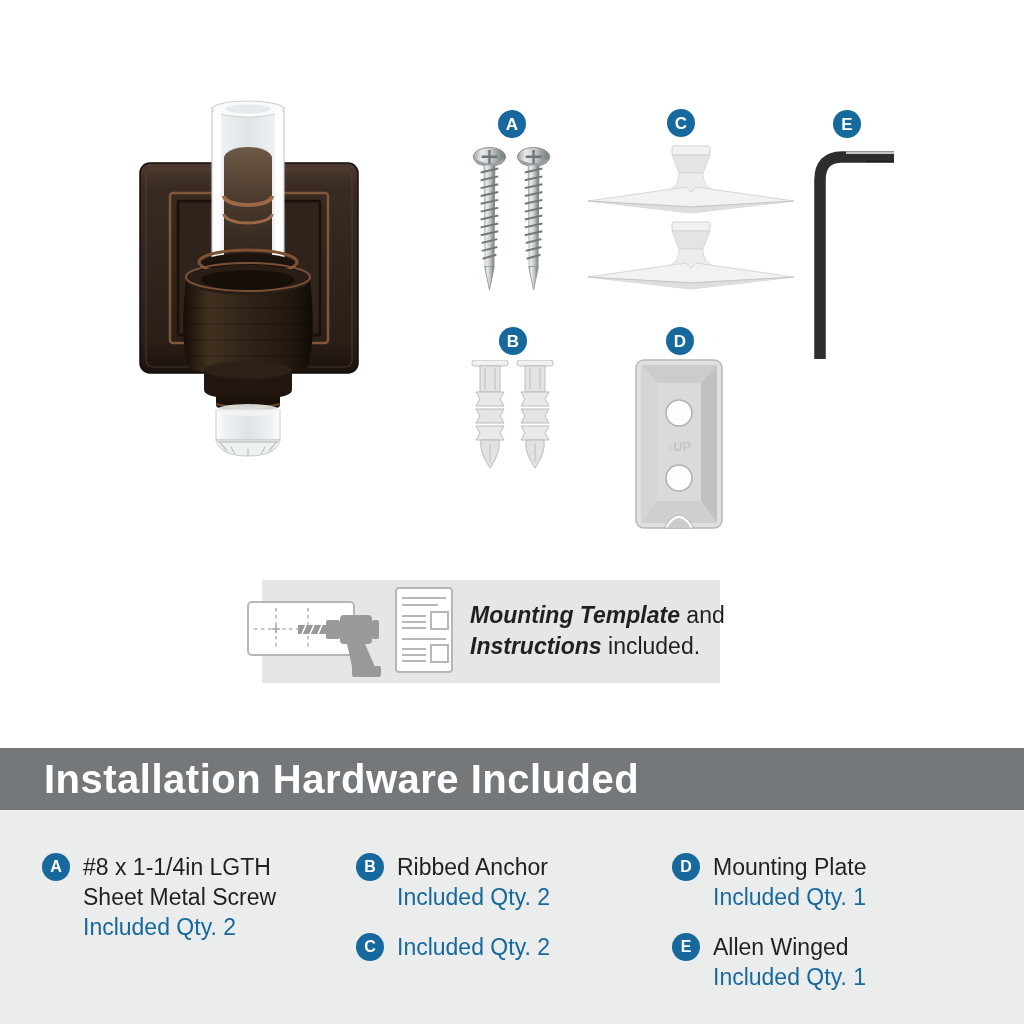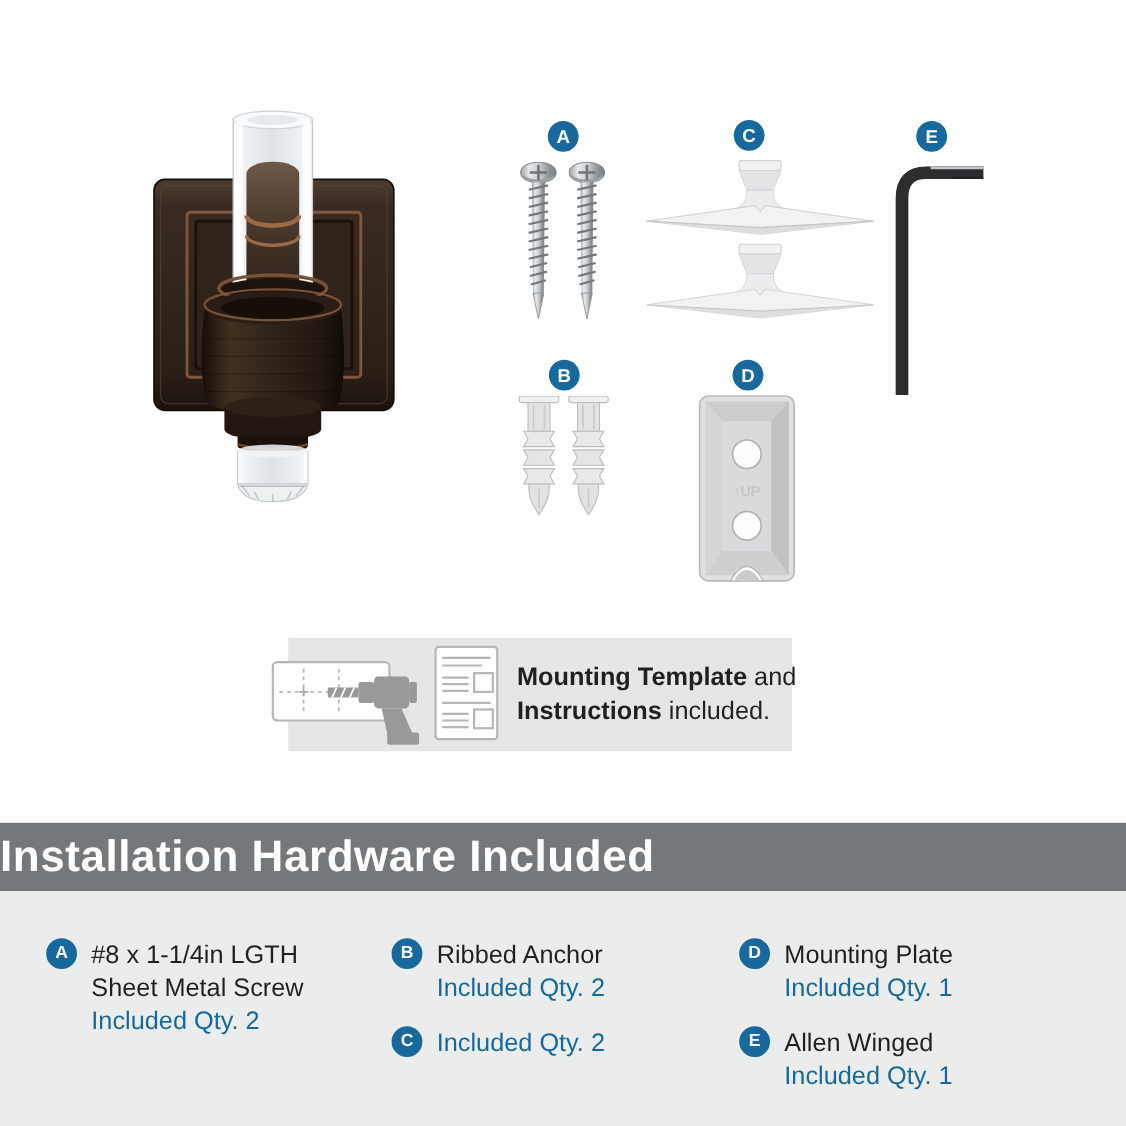--- a/index.html
+++ b/index.html
@@ -21,25 +21,25 @@
   .b-b{left:499px;top:327px;} .b-d{left:666px;top:327px;}
 
   .hwicon{position:absolute;}
   .product{position:absolute;left:130px;top:98px;width:240px;height:370px;}
 
   
   .tplbox{position:absolute;left:262px;top:580px;width:458px;height:103px;background:var(--panel);}
   .tpl-drill{position:absolute;left:246px;top:592px;width:138px;height:86px;}
   .tpl-doc{position:absolute;left:394px;top:586px;width:60px;height:88px;}
   .tpl-text{position:absolute;left:470px;top:600px;font-size:23px;line-height:31px;color:var(--ink);}
-  .tpl-text b{font-weight:bold;}
+  .tpl-text b{font-weight:bold;font-style:italic;}
 
   
   .banner{position:absolute;left:0;top:748px;width:1024px;height:62px;background:var(--banner);
-    display:flex;align-items:center;}
+    display:flex;align-items:center;padding-left:44px;}
   .banner span{color:#fff;font-size:40px;font-weight:bold;letter-spacing:0.5px;}
 
   
   .legend{position:absolute;left:0;top:810px;width:1024px;height:214px;background:var(--legendbg);}
   .leg-item{position:absolute;display:flex;gap:13px;}
   .leg-badge{width:28px;height:28px;border-radius:50%;background:var(--blue);color:#fff;
     display:flex;align-items:center;justify-content:center;font-size:16px;font-weight:bold;flex:none;margin-top:1px;}
   .leg-title{font-size:23px;font-weight:normal;color:var(--ink);line-height:30px;}
   .leg-qty{font-size:23px;font-weight:normal;color:var(--blue);line-height:30px;}
   .li-a{left:42px;top:42px;} .li-b{left:356px;top:42px;} .li-c{left:356px;top:122px;}

